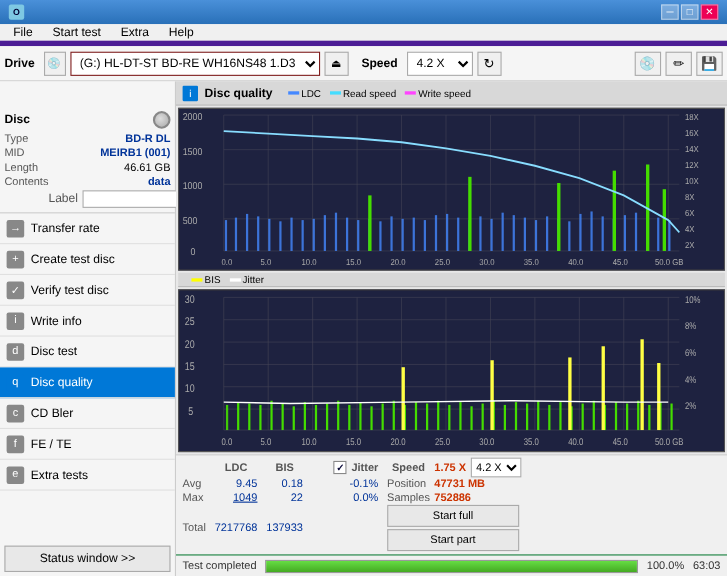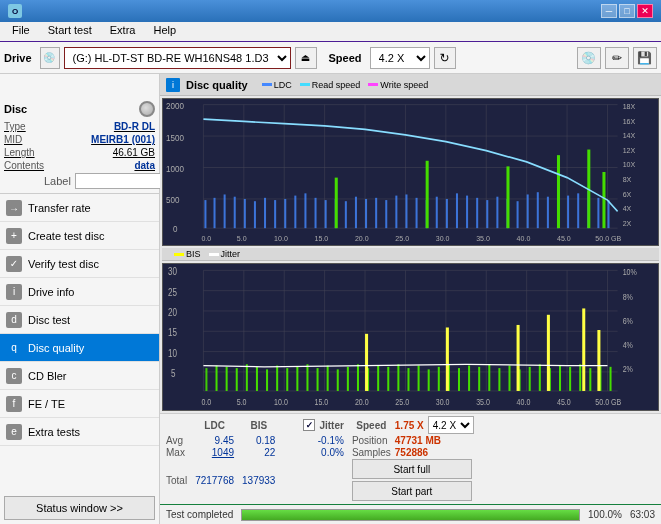--- a/index.html
+++ b/index.html
@@ -19,22 +19,23 @@
     .title-bar-icon { width: 14px; height: 14px; background: #7ec8e3; border-radius: 2px; display: flex; align-items: center; justify-content: center; font-size: 8px; color: #003; }
     .title-bar-controls { display: flex; gap: 2px; }
     .title-btn { width: 16px; height: 14px; background: rgba(255,255,255,0.3); border: 1px solid rgba(255,255,255,0.5); color: white; font-size: 9px; display: flex; align-items: center; justify-content: center; cursor: pointer; }
     .title-btn.close { background: #e05; }
 
     
     .menu-bar {
       background: #f0f0f0;
       height: 20px;
       display: flex;
+      align-items: center;
       padding: 0 4px;
-      border-bottom: 1px solid #4c1d95;
+      border-bottom: 5px solid #4c1d95;
       gap: 2px;
     }
     .menu-item { padding: 2px 8px; font-size: 11px; cursor: pointer; }
 
     
     .drive-toolbar {
       background: #f5f5f5;
       height: 32px;
       display: flex;
       align-items: center;
@@ -101,21 +102,20 @@
       margin-bottom: 4px;
       margin-top: 23px;
     }
     .disc-title { font-size: 11px; font-weight: bold; }
     .disc-icon { width: 16px; height: 16px; border-radius: 50%; border: 2px solid #888; background: radial-gradient(circle at 40% 40%, #ddd, #aaa); }
     .disc-row {
       display: flex;
       justify-content: space-between;
       margin-bottom: 2px;
       font-size: 10px;
-      text-decoration: underline;
     }
     .disc-key { color: #555; }
     .disc-value { color: #003399; font-weight: bold; }
     .disc-value-normal { color: #000; }
     .label-row {
       display: flex;
       align-items: center;
       gap: 4px;
       margin-top: 2px;
       padding-left: 40px;
@@ -380,21 +380,21 @@
       <div class="nav-item">
         <div class="nav-icon nav-icon-gray">+</div>
         <span>Create test disc</span>
       </div>
       <div class="nav-item">
         <div class="nav-icon nav-icon-gray">✓</div>
         <span>Verify test disc</span>
       </div>
       <div class="nav-item">
         <div class="nav-icon nav-icon-gray">i</div>
-        <span>Drive info</span>
+        <span>Write info</span>
       </div>
       <div class="nav-item">
         <div class="nav-icon nav-icon-gray">d</div>
         <span>Disc test</span>
       </div>
       <div class="nav-item active">
         <div class="nav-icon nav-icon-blue">q</div>
         <span>Disc quality</span>
       </div>
       <div class="nav-item">

